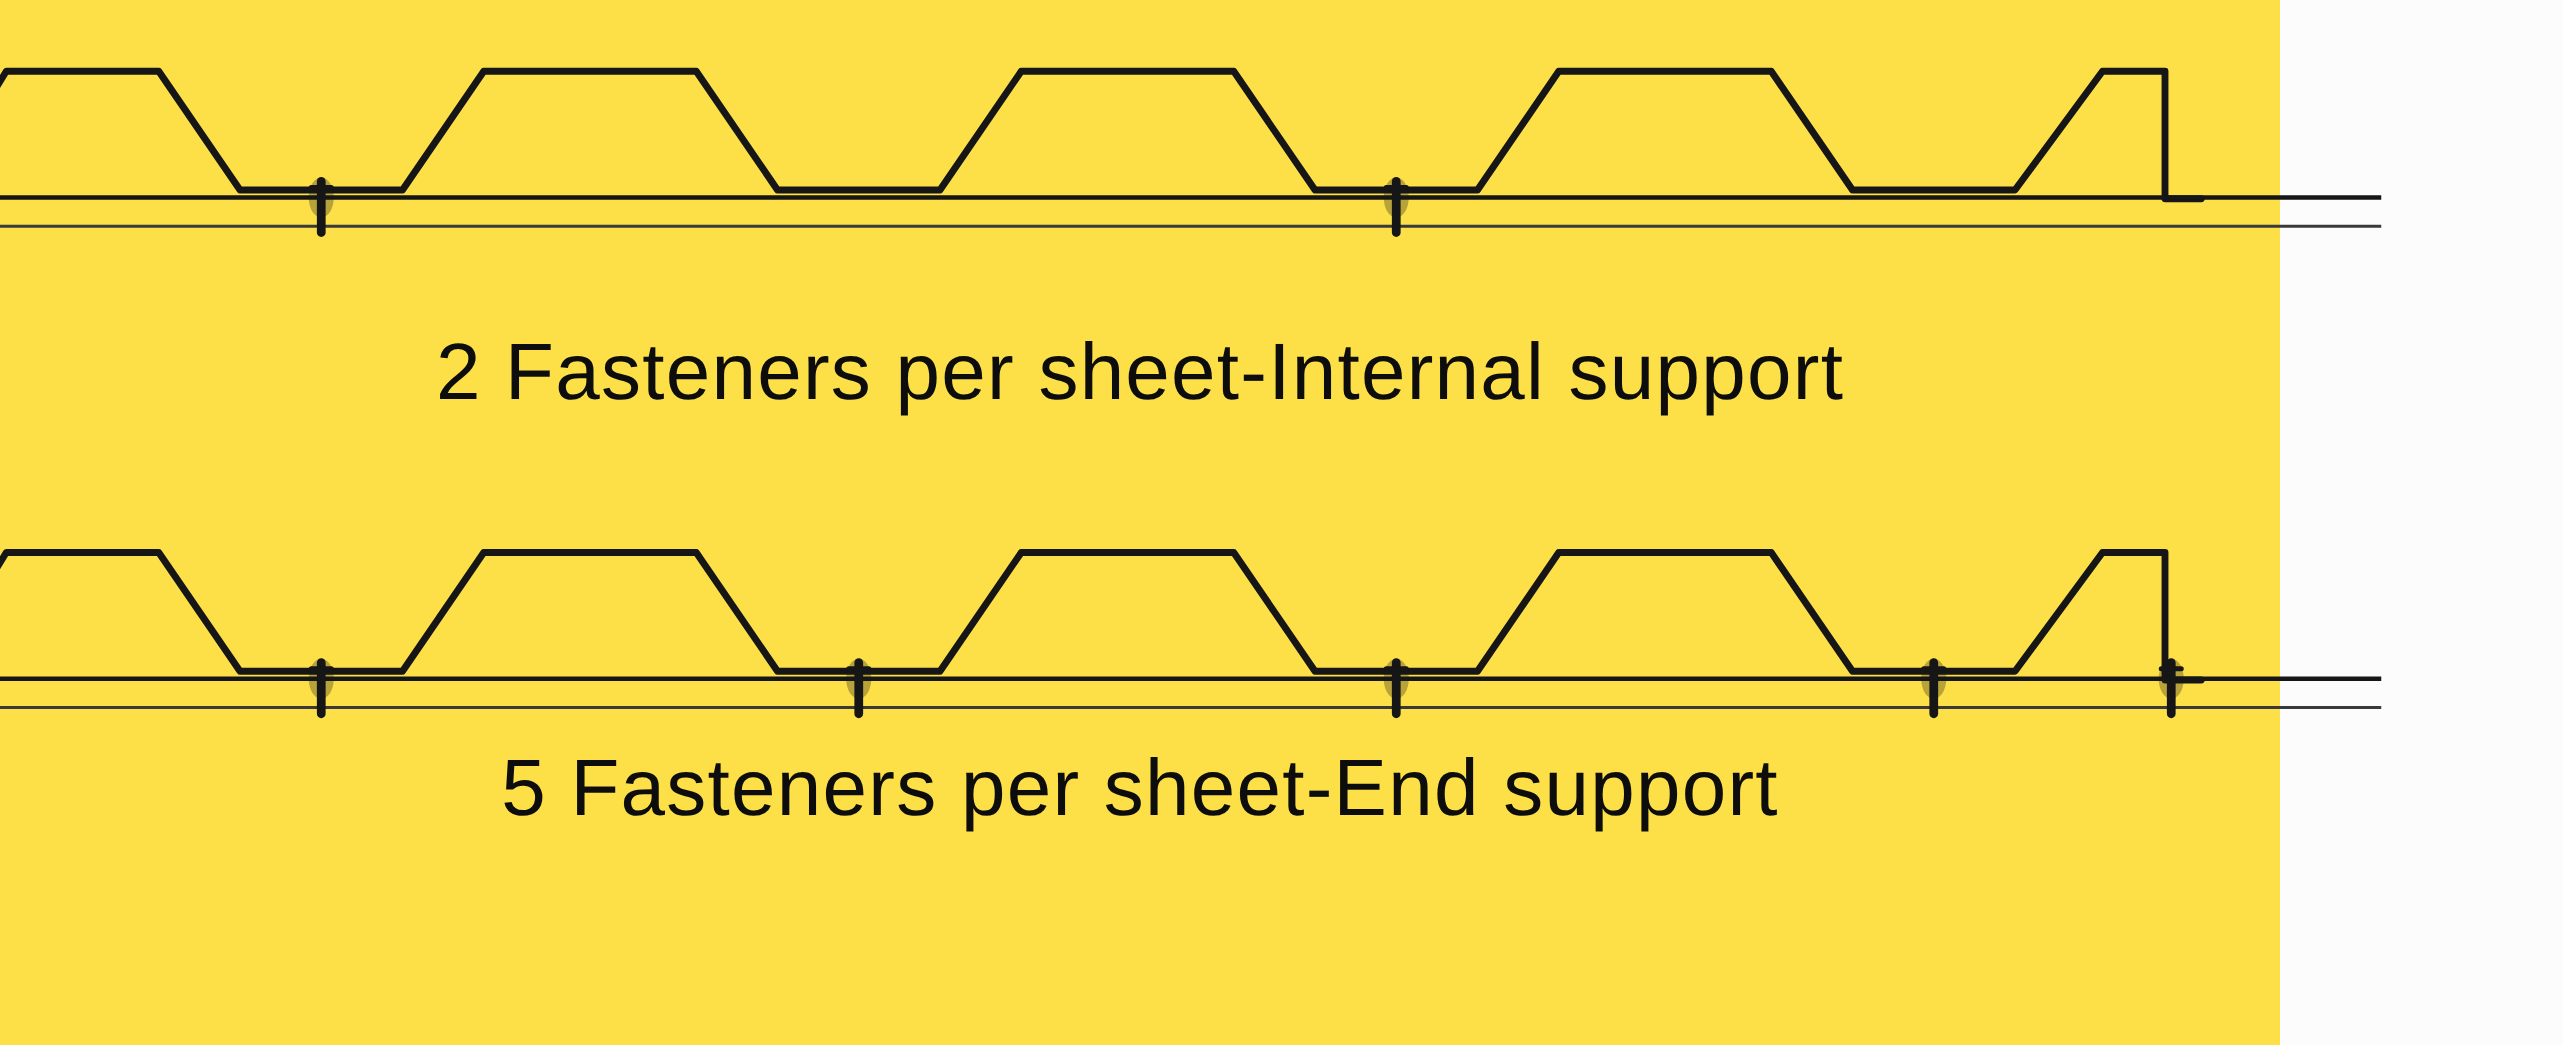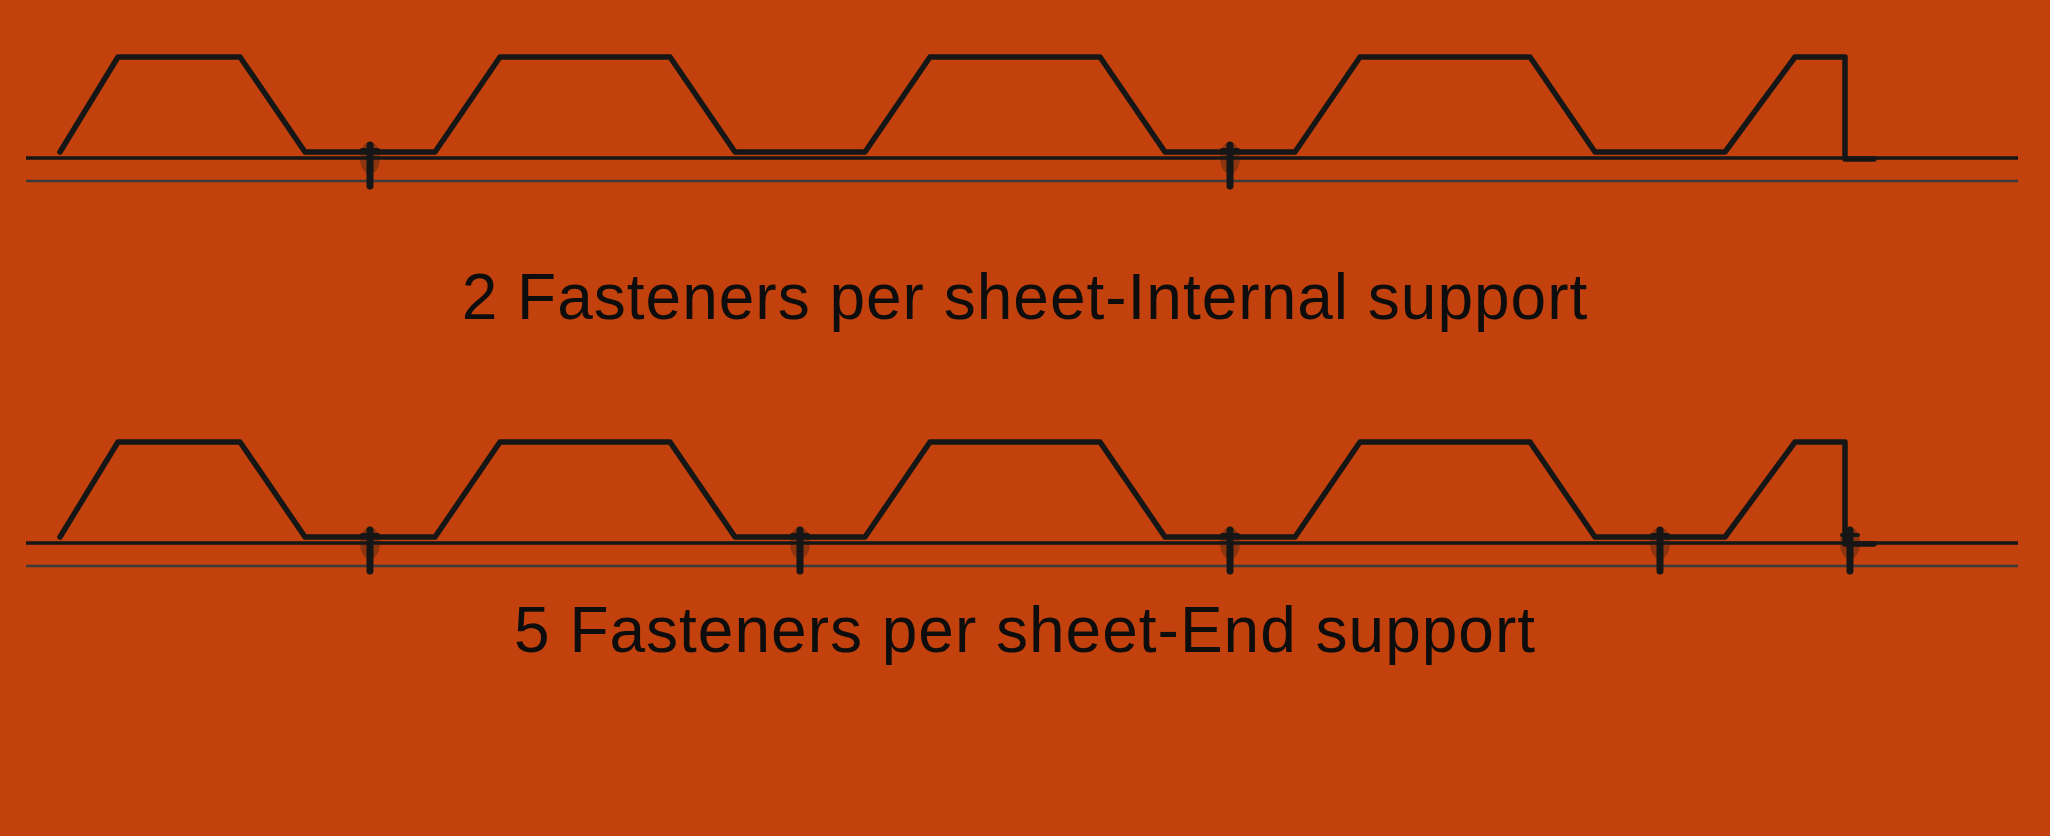--- a/index.html
+++ b/index.html
@@ -5,26 +5,26 @@
   html, body {
     margin: 0;
     padding: 0;
     width: 2050px;
     height: 836px;
     background: #fcfcfc;
     overflow: hidden;
     font-family: "Liberation Sans", sans-serif;
   }
   .page {
-    width: 2050px;
+    width: 1824px;
     height: 836px;
-    background: #c2410c;
+    background: #fde047;
     display: flex;
     flex-direction: column;
-    align-items: flex-end;
+    align-items: center;
   }
   .diagram-section {
     display: flex;
     flex-direction: column;
     align-items: stretch;
   }
   .profile-svg {
     display: block;
     width: 2050px;
     height: 185px;

